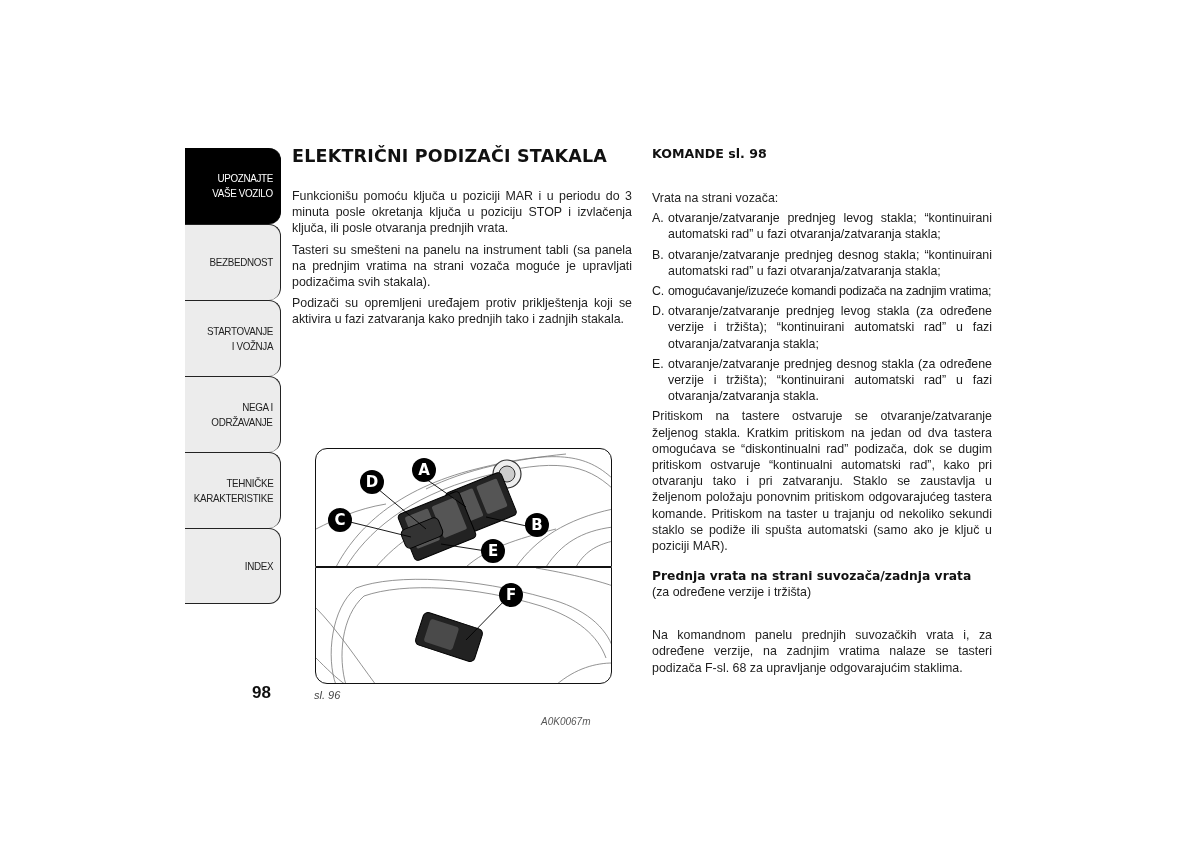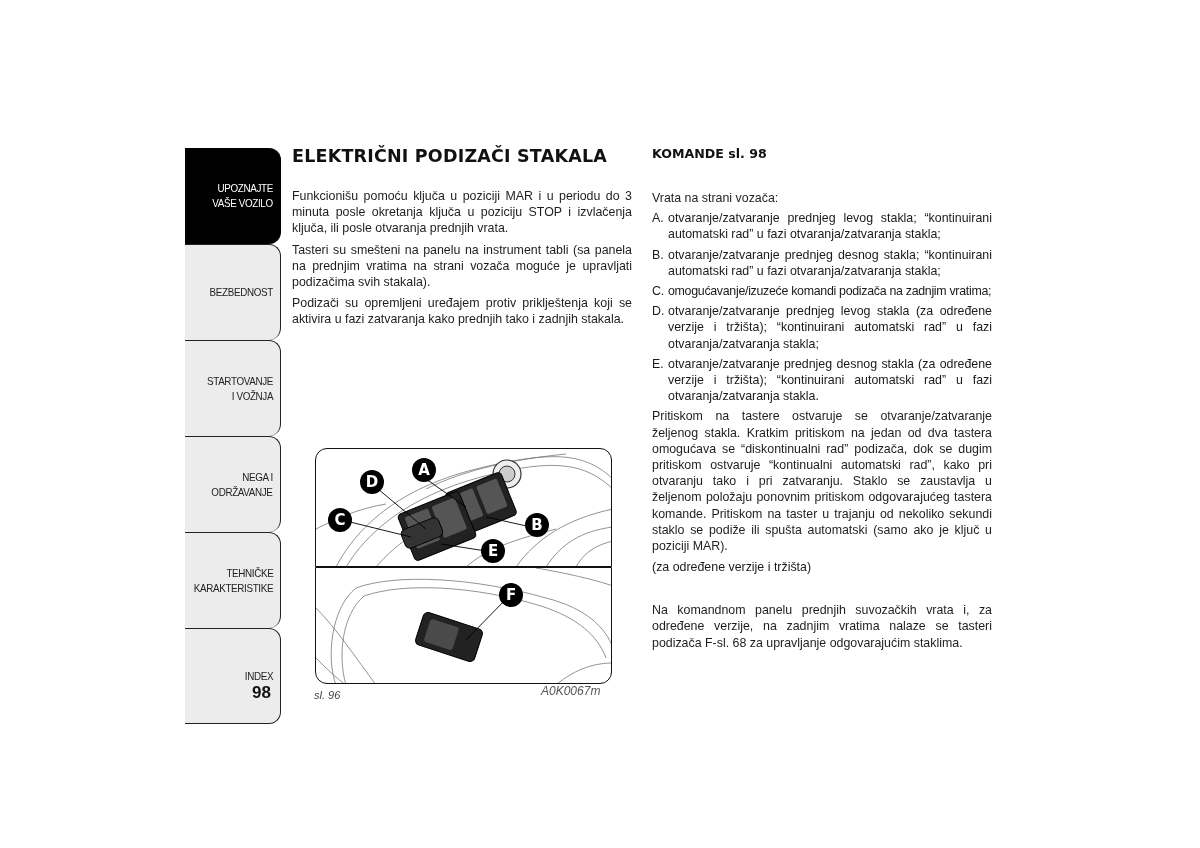--- a/index.html
+++ b/index.html
@@ -5,21 +5,21 @@
     * { box-sizing: border-box; margin: 0; padding: 0; }
     html, body {
       width: 1200px; height: 848px; background: #ffffff; overflow: hidden;
       font-family: "Liberation Sans", "DejaVu Sans", sans-serif; color: #1a1a1a;
     }
     .page { position: relative; width: 1200px; height: 848px; }
 
     
     .tabs { position: absolute; left: 185px; top: 148px; width: 96px; }
     .tab {
-      position: relative; height: 96px; background: #ececec;
+      position: relative; height: 76px; background: #ececec;
       border-top: 1.5px solid #222; border-right: 1.5px solid #222;
       border-radius: 0 12px 12px 0;
       display: flex; flex-direction: column; justify-content: center; align-items: flex-end;
       padding-right: 7px; text-align: right;
       font-family: "Liberation Sans Narrow", "Liberation Sans", sans-serif;
       font-size: 11.2px; line-height: 15px; letter-spacing: -0.4px; color: #222;
       text-transform: uppercase; cursor: pointer;
     }
     .tab.first { border-top: none; }
     .tab.active { background: #000; color: #fff; border-color: #000; }
@@ -56,21 +56,21 @@
     .sub-note { font-size: 12.4px; line-height: 16px; margin-bottom: 27px; }
 
     
     .figure { position: absolute; left: 315px; top: 448px; width: 297px; height: 236px; }
     .fig-panel {
       position: absolute; left: 0; width: 297px; border: 1.8px solid #111; background: #fff; overflow: hidden;
     }
     .fig-top { top: 0; height: 119px; border-radius: 12px 12px 0 0; }
     .fig-bottom { top: 119px; height: 117px; border-radius: 0 0 12px 12px; border-top: 1.5px solid #111; }
     .fig-caption { position: absolute; left: 314px; top: 689px; font-size: 11px; font-style: italic; color: #444; }
-    .fig-code { position: absolute; left: 541px; top: 684px; font-size: 12px; font-style: italic; color: #555; }
+    .fig-code { position: absolute; left: 541px; top: 716px; font-size: 10px; font-style: italic; color: #555; }
     .callout {
       position: absolute; width: 24px; height: 24px; border-radius: 50%; background: #000; color: #fff;
       font-family: "DejaVu Sans", sans-serif; font-weight: bold; font-size: 15px;
       display: flex; align-items: center; justify-content: center; z-index: 3;
     }
     svg { position: absolute; left: 0; top: 0; }
   </style>
 </head>
 <body>
 
@@ -193,16 +193,17 @@
       <span class="lbl">D.</span>
       <span class="txt">otvaranje/zatvaranje prednjeg levog stakla (za određene verzije i tržišta); “kontinuirani automatski rad” u fazi otvaranja/zatvaranja stakla;</span>
     </div>
     <div class="list-item">
       <span class="lbl">E.</span>
       <span class="txt">otvaranje/zatvaranje prednjeg desnog stakla (za određene verzije i tržišta); “kontinuirani automatski rad” u fazi otvaranja/zatvaranja stakla.</span>
     </div>
 
     <p class="para">Pritiskom na tastere ostvaruje se otvaranje/zatvaranje željenog stakla. Kratkim pritiskom na jedan od dva tastera omogućava se “diskontinualni rad” podizača, dok se dugim pritiskom ostvaruje “kontinualni automatski rad”, kako pri otvaranju tako i pri zatvaranju. Staklo se zaustavlja u željenom položaju ponovnim pritiskom odgovarajućeg tastera komande.  Pritiskom na taster u trajanju od nekoliko sekundi staklo se podiže ili spušta automatski (samo ako je ključ u poziciji MAR).</p>
 
+    <h3 class="sub-title">Prednja vrata na strani suvozača/zadnja vrata</h3>
     <p class="sub-note">(za određene verzije i tržišta)</p>
     <p class="para">Na komandnom panelu prednjih suvozačkih vrata i, za određene verzije, na zadnjim vratima nalaze se tasteri podizača F-sl. 68 za upravljanje odgovarajućim staklima.</p>
   </section>
 </div>
 
 </body></html>

